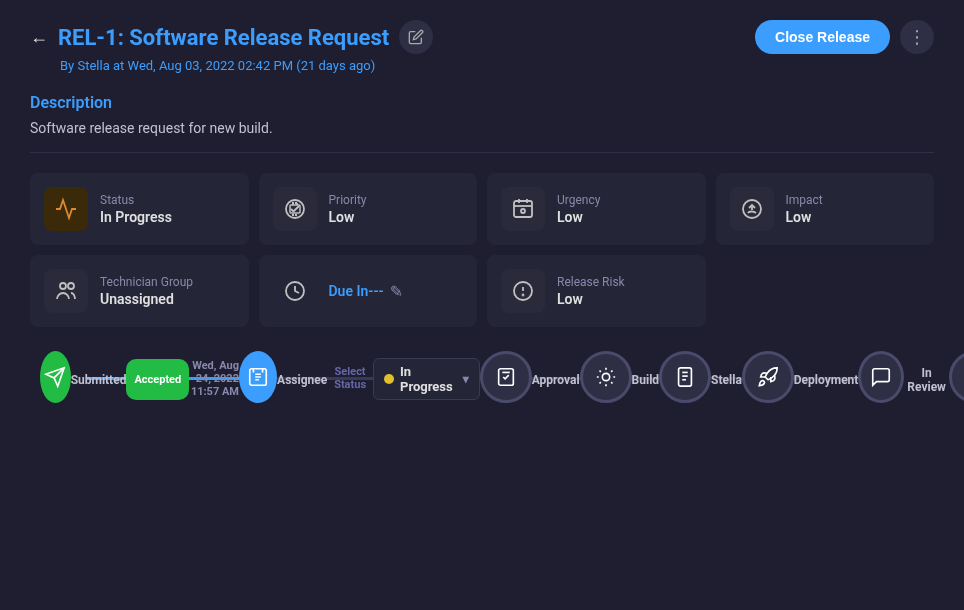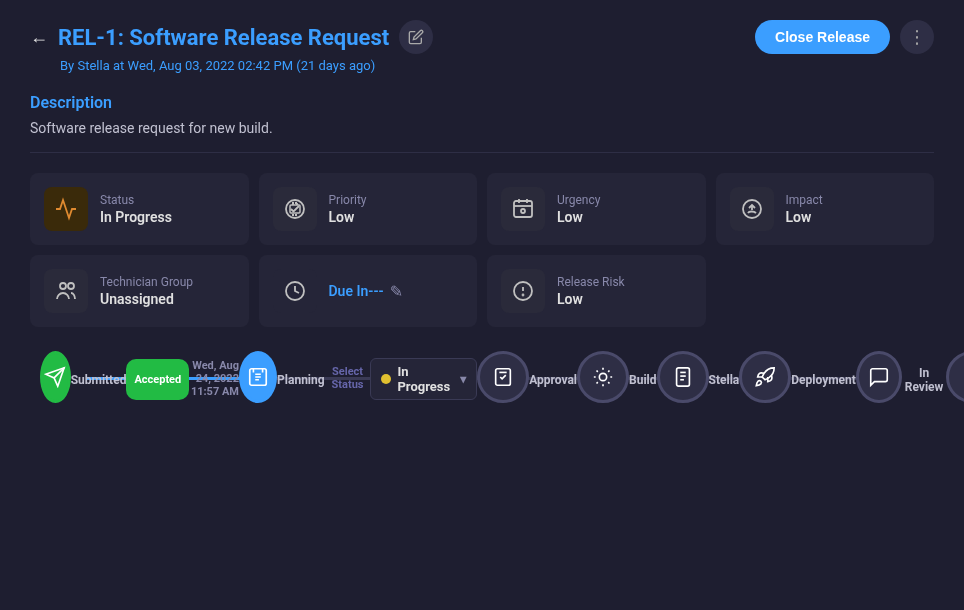--- a/index.html
+++ b/index.html
@@ -445,21 +445,21 @@
         </div>
 
         <div class="timeline-node">
           <div class="node-circle node-blue">
             <svg class="node-icon" viewBox="0 0 24 24">
               <rect x="3" y="3" width="18" height="18" rx="2"></rect>
               <path d="M9 9h6M9 12h6M9 15h4"></path>
               <path d="M7 3v4M17 3v4"></path>
             </svg>
           </div>
-          <span class="node-label">Planning</span>
+          <span class="node-label">Assignee</span>
           <span class="node-sub">Select Status</span>
           <div class="status-select-row">
             <div class="status-dropdown">
               <span class="status-dot"></span>
               <span class="status-dropdown-label">In Progress</span>
               <span class="status-dropdown-arrow">▾</span>
             </div>
           </div>
         </div>
 

